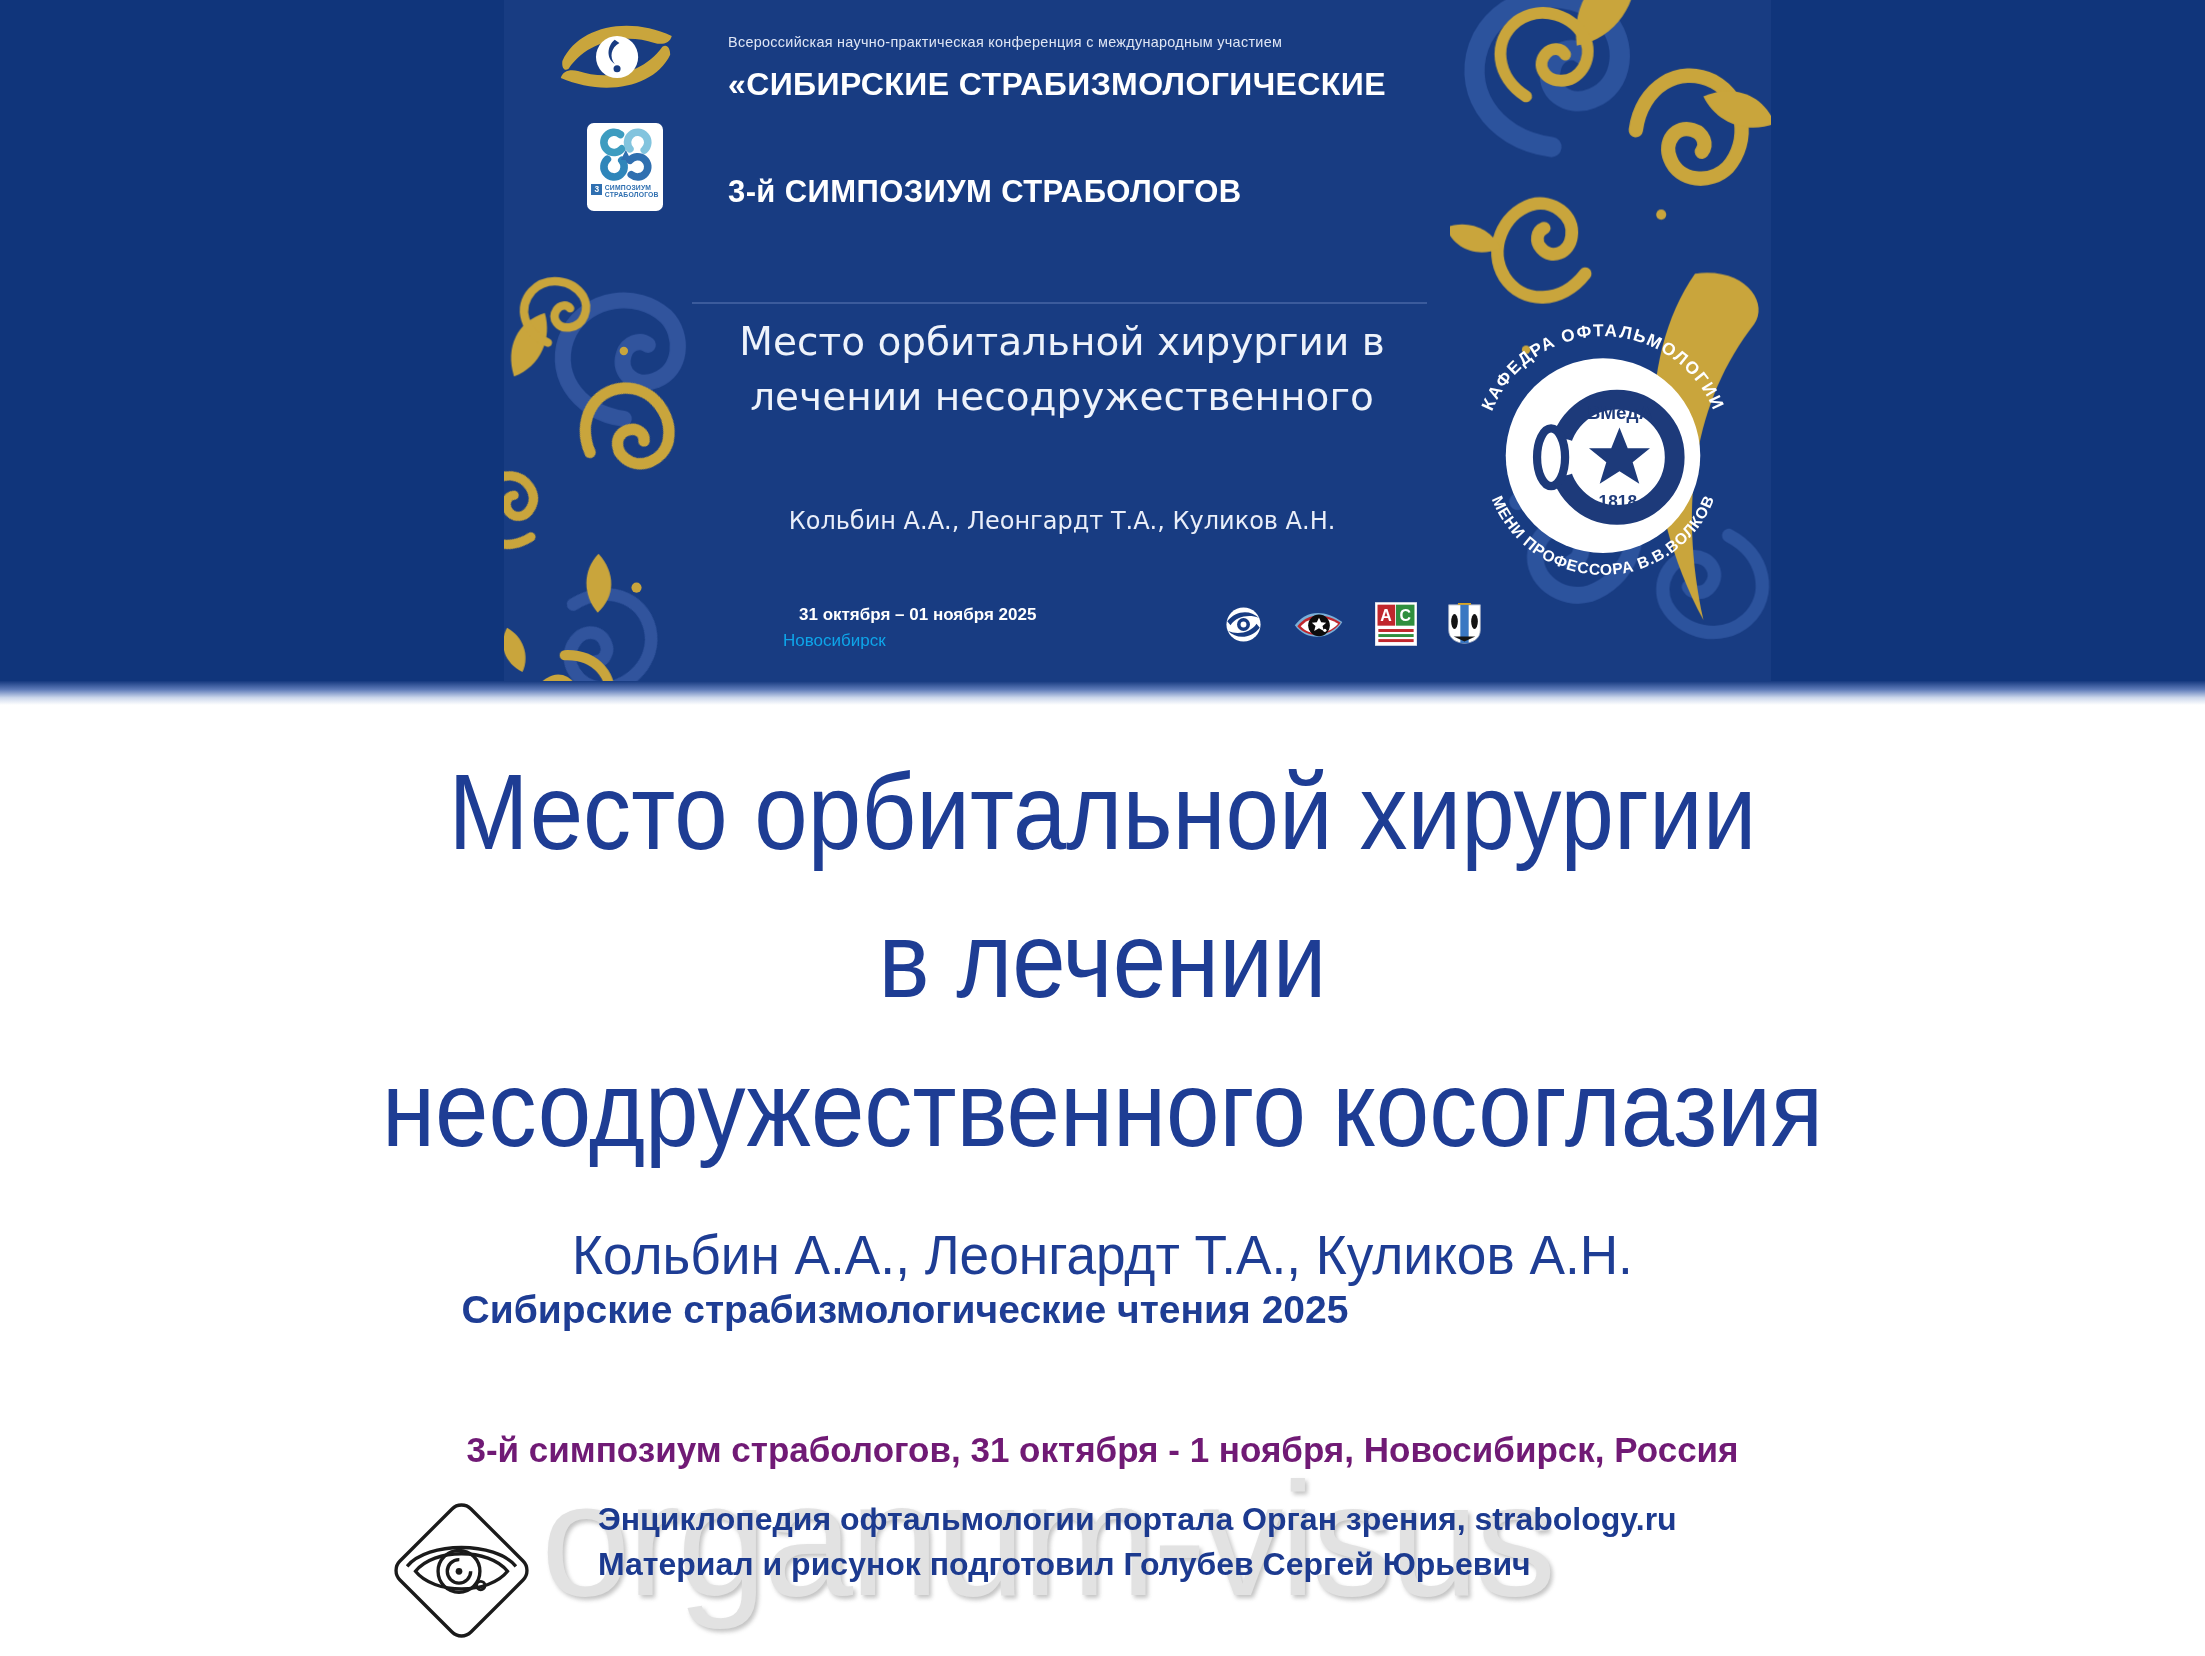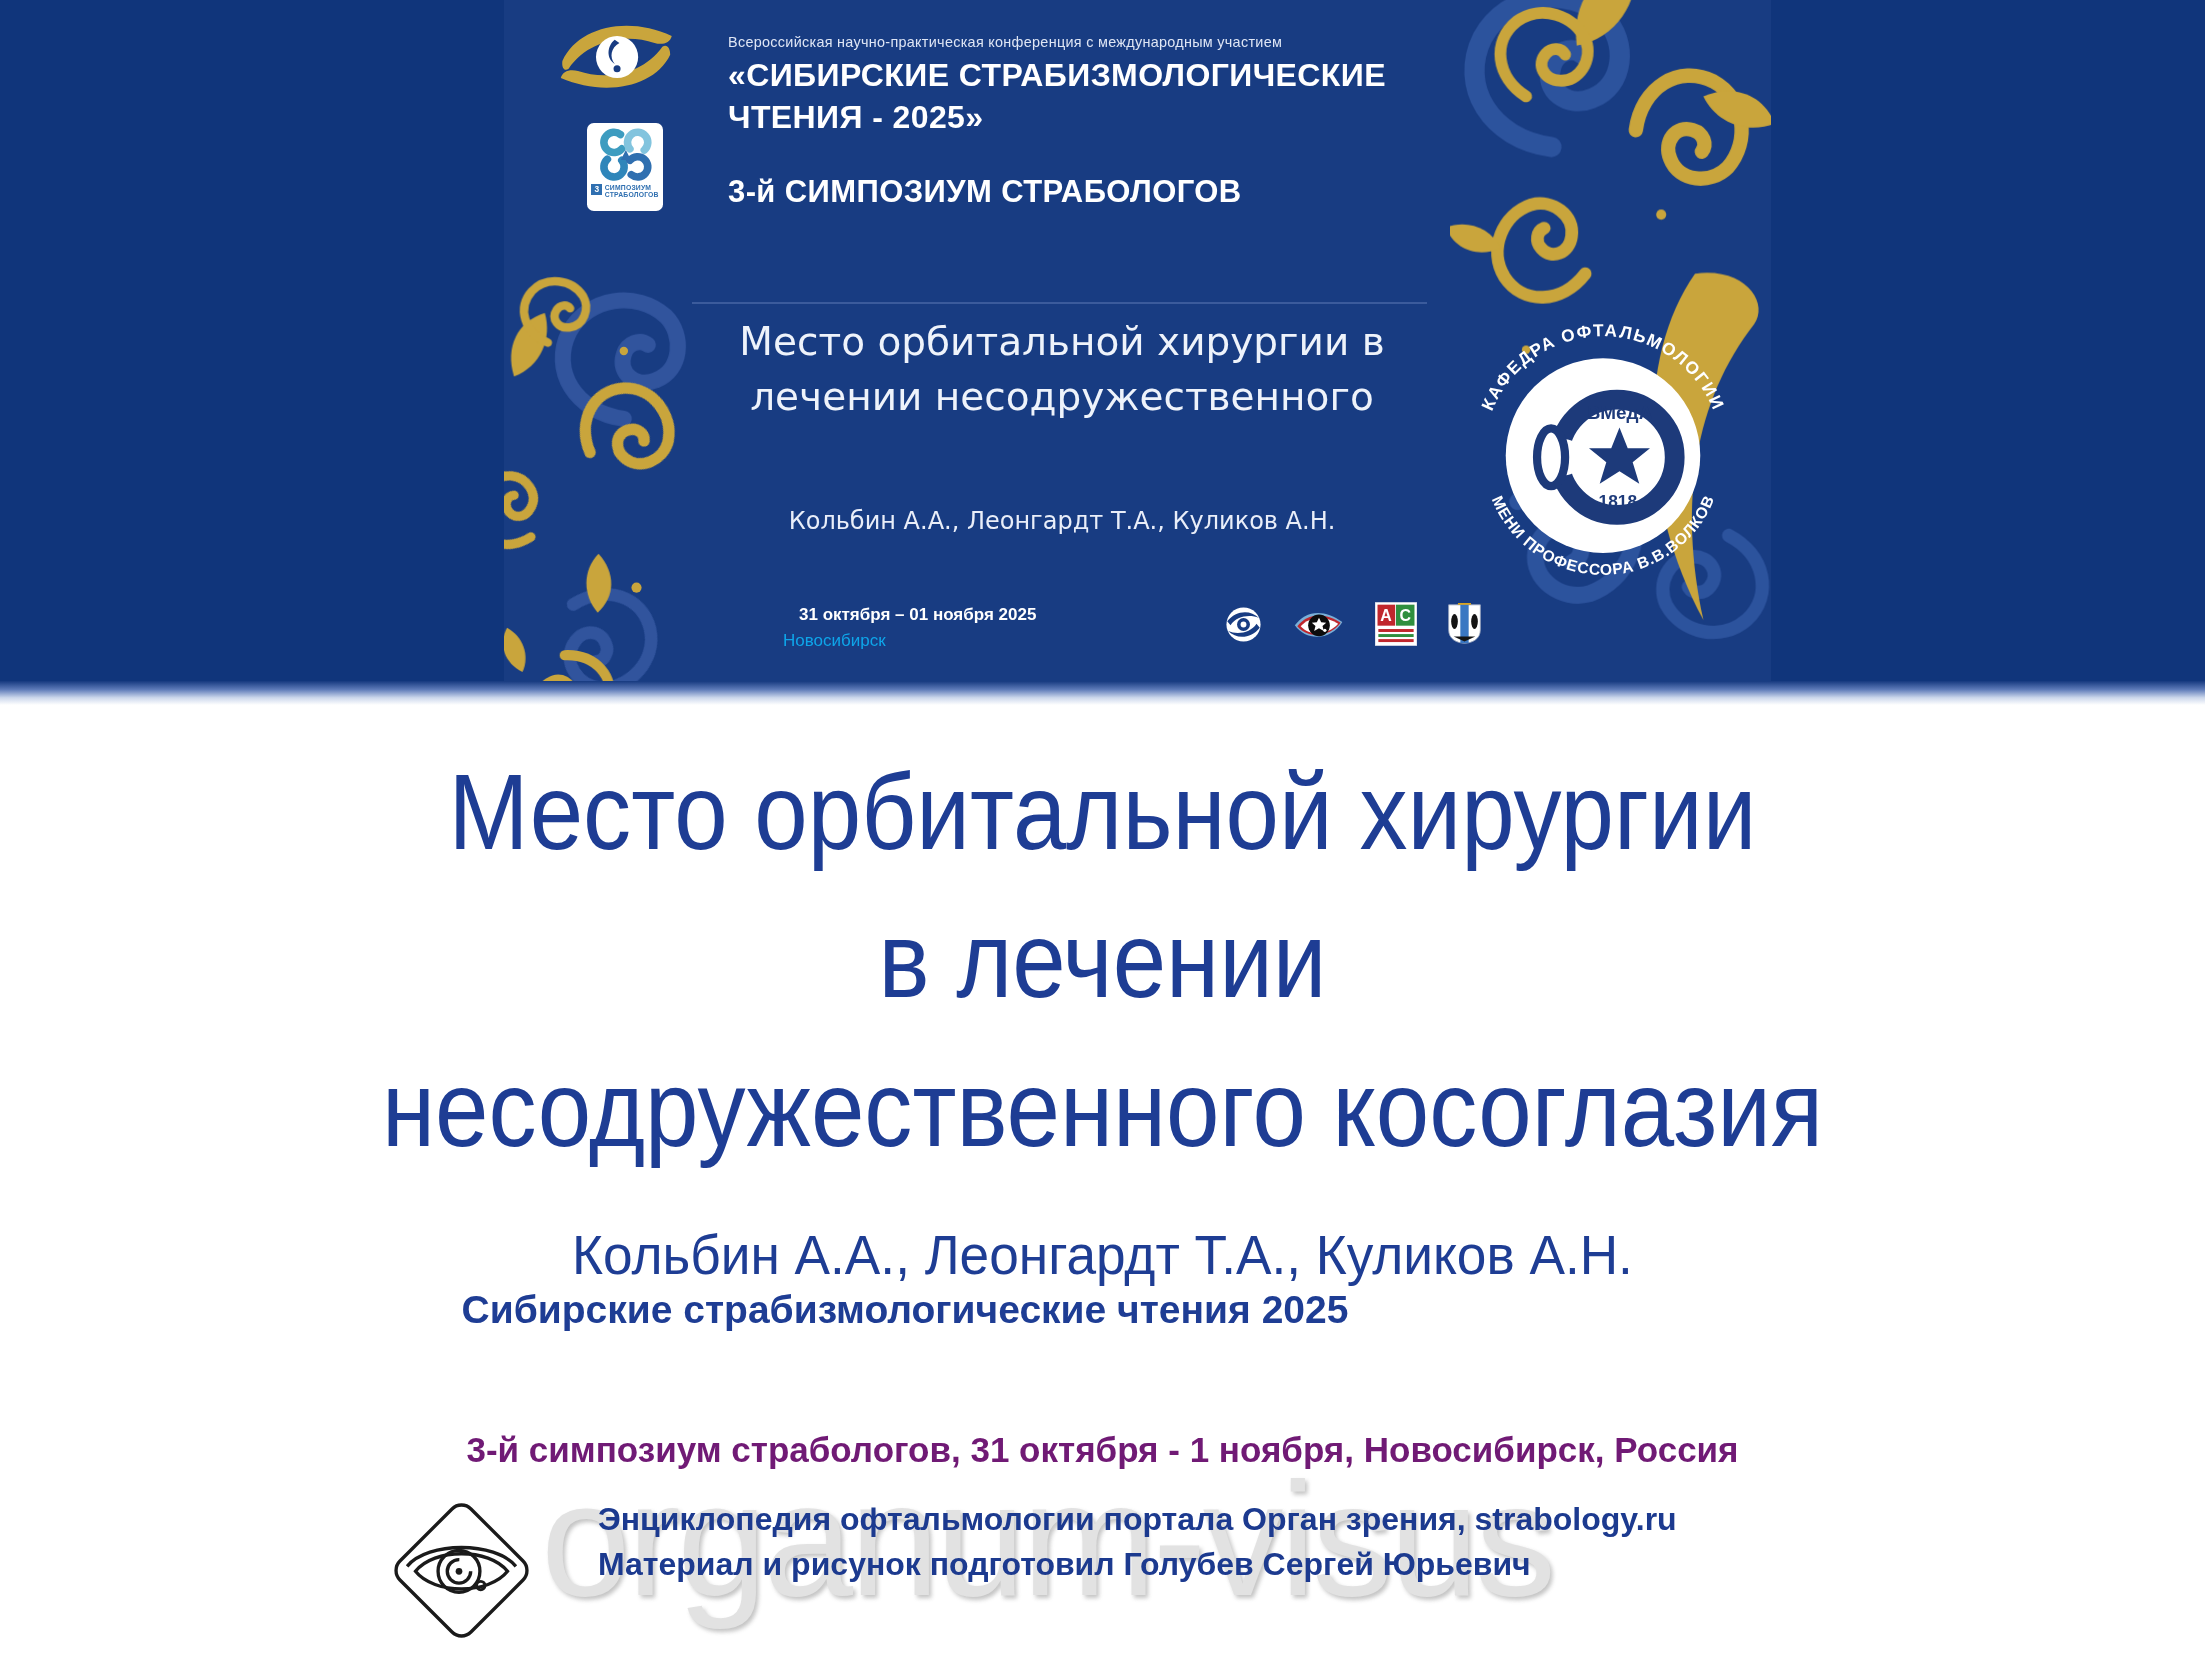--- a/index.html
+++ b/index.html
@@ -3,21 +3,21 @@
 <meta charset="utf-8">
 <style>
   html,body{margin:0;padding:0;width:2205px;height:1656px;background:#fff;
     font-family:"Liberation Sans",sans-serif;overflow:hidden;position:relative;}
   .abs{position:absolute;}
   
   .header-band{left:0;top:0;width:2205px;height:681px;background:#10357b;}
   .slide-inner{left:504px;top:0;width:1267px;height:681px;background:#183c82;overflow:hidden;position:absolute;}
   .floral{pointer-events:none;}
   .conf-small{left:224px;top:34px;font-size:14.4px;color:#dfe6f5;letter-spacing:0.3px;}
-  .conf-title{left:224px;top:54px;font-size:32px;line-height:42px;font-weight:700;color:#ffffff;letter-spacing:0.4px;}
+  .conf-title{left:224px;top:63px;font-size:32px;line-height:42px;font-weight:700;color:#ffffff;letter-spacing:0.4px;}
   .symp-line{left:224px;top:166px;font-size:31px;font-weight:700;color:#ffffff;letter-spacing:0.4px;margin-top:8px;}
   .divider{left:188px;top:302px;width:735px;height:1.7px;background:#5a74b2;opacity:.55;}
   .slide-title{left:89px;top:314px;width:938px;text-align:center;
     font-family:"DejaVu Sans",sans-serif;font-size:39px;line-height:55px;color:#eef3fb;}
   .slide-authors{left:89px;top:507px;width:938px;text-align:center;
     font-family:"DejaVu Sans",sans-serif;font-size:24px;color:#e9eef9;}
   .slide-date{left:295px;top:605px;font-size:17px;font-weight:700;color:#fff;}
   .slide-city{left:279px;top:631px;font-size:17px;color:#0ea5e9;}
   .minilogos{left:720px;top:602px;display:flex;gap:30px;align-items:center;position:absolute;}
   .badge{left:83px;top:123px;width:76px;height:88px;background:#fff;border-radius:6.8px;
@@ -115,21 +115,20 @@
           <div class="badge-lines">
             <div>СИМПОЗИУМ</div>
             <div>СТРАБОЛОГОВ</div>
           </div>
         </div>
       </div>
 
       <div class="abs conf-small">Всероссийская научно-практическая конференция с международным участием</div>
       <div class="abs conf-title">
         <div>«СИБИРСКИЕ СТРАБИЗМОЛОГИЧЕСКИЕ</div>
-        <div>ЧТЕНИЯ - 2025»</div>
       </div>
       <div class="abs symp-line">3-й СИМПОЗИУМ СТРАБОЛОГОВ</div>
 
       <div class="abs divider"></div>
 
       <div class="abs slide-title">
         <div>Место орбитальной хирургии в</div>
         <div>лечении несодружественного</div>
       </div>
 

